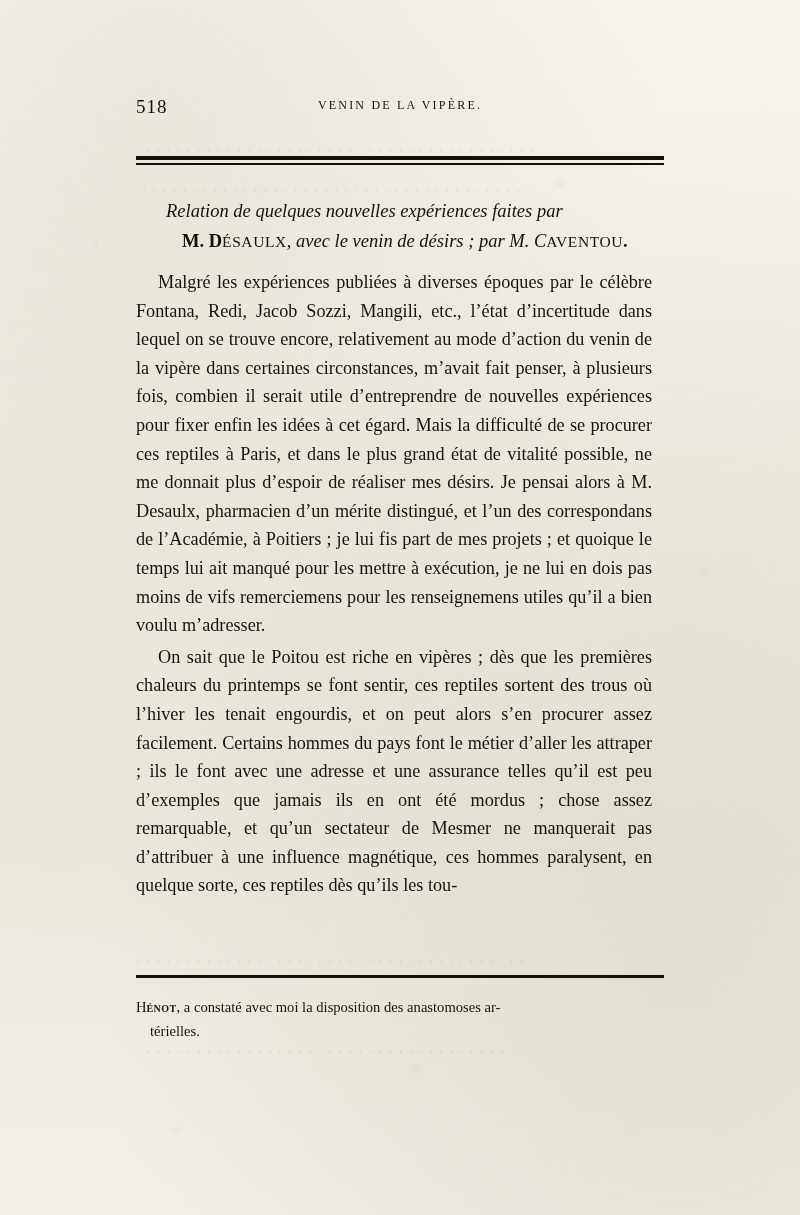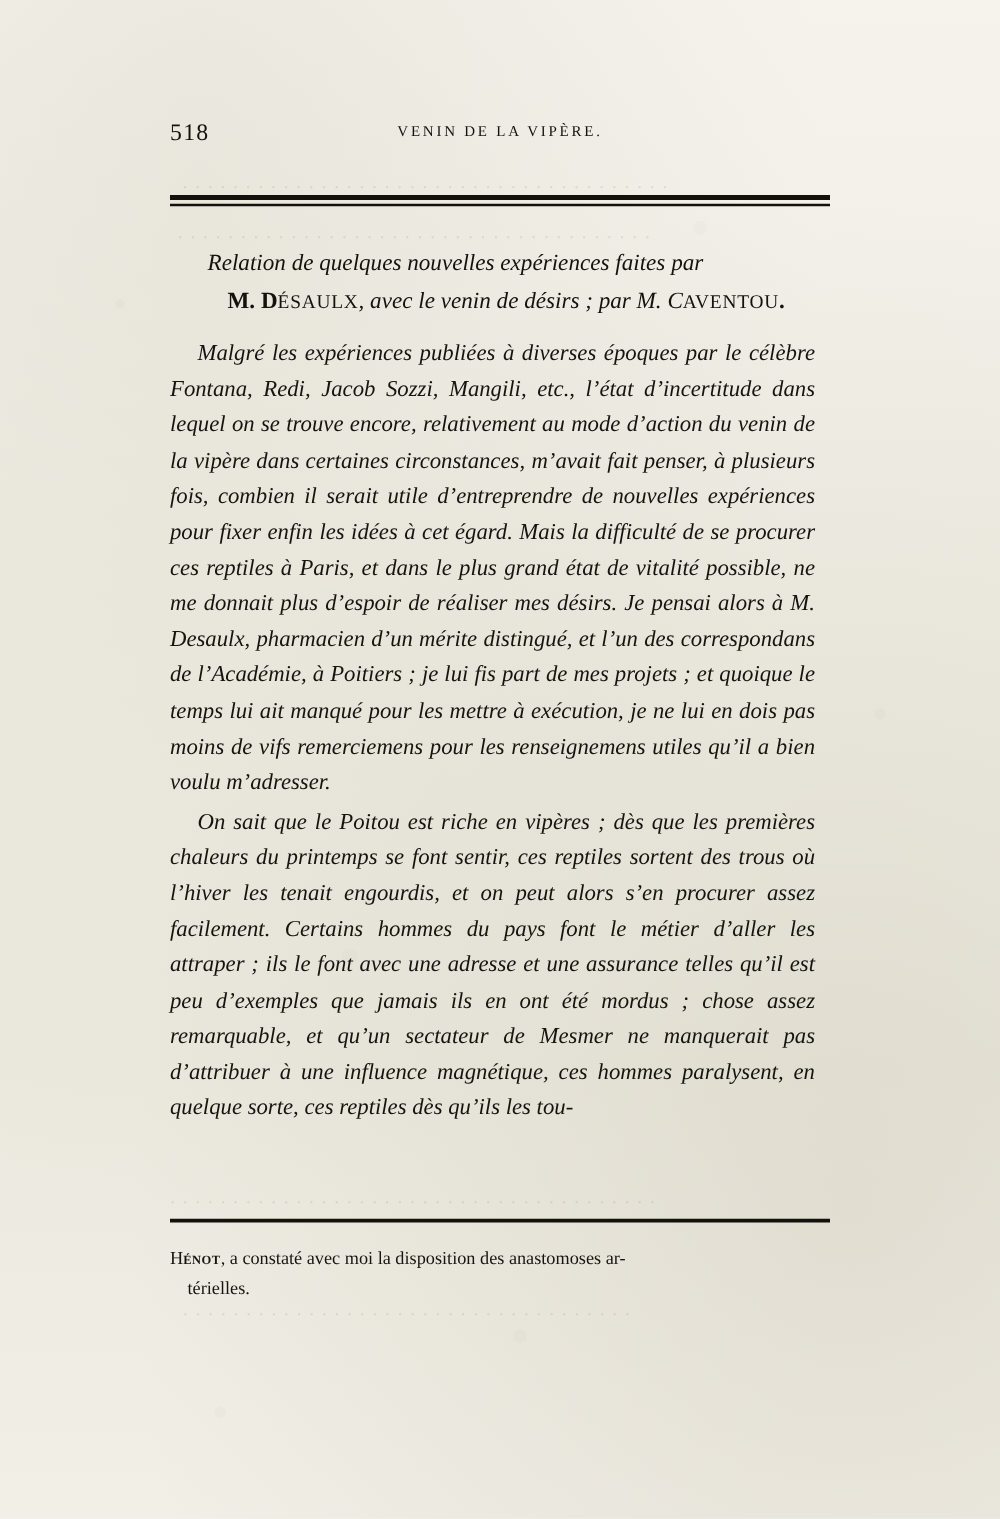--- a/index.html
+++ b/index.html
@@ -133,21 +133,20 @@
     top: 268px;
     width: 532px;
     font-size: 18.2px;
     line-height: 28.6px;
     text-align: justify;
     color: #171410;
   }
   .body-text p {
     margin: 0 16px 3px 0;
     text-indent: 22px;
-    font-style: italic;
   }
   .body-text p.last-line-left {
     margin-bottom: 0;
   }
 
   .rule-bottom {
     position: absolute;
     left: 136px;
     top: 975px;
     width: 528px;

